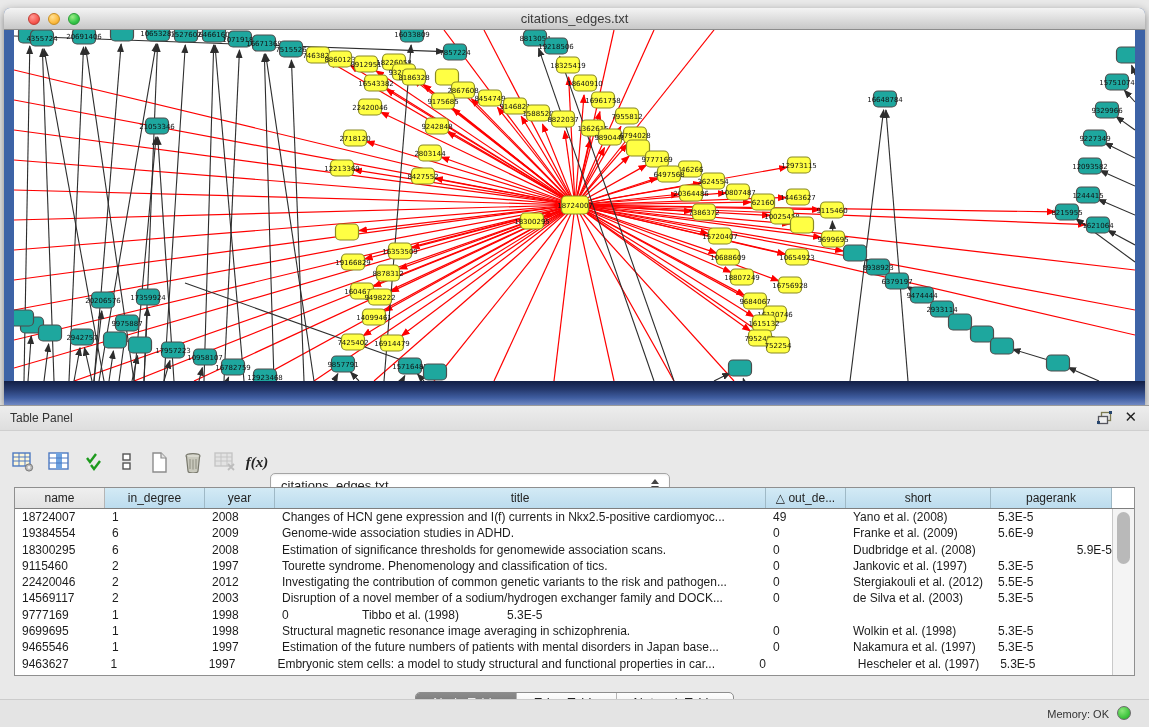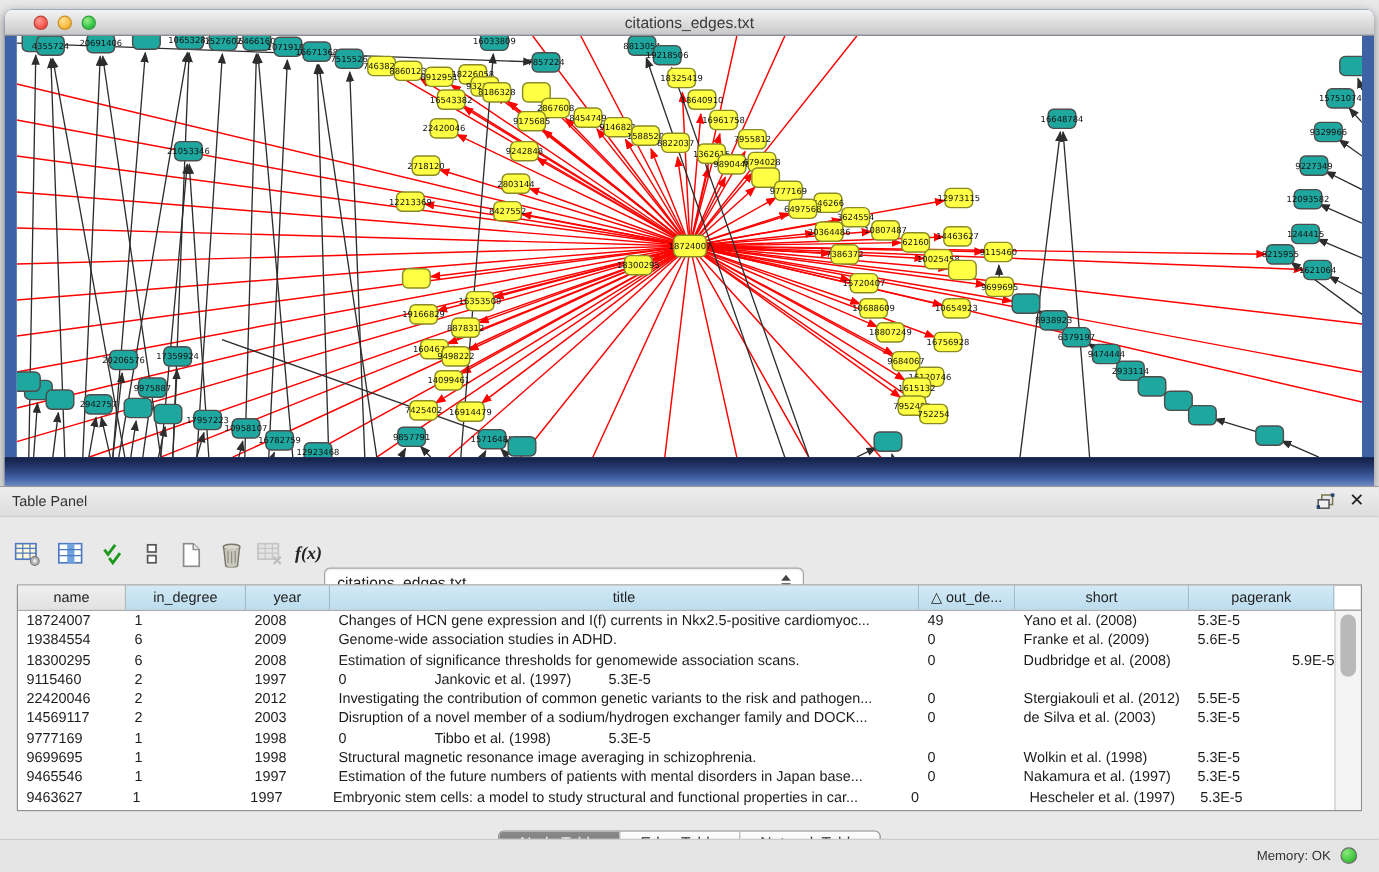--- a/index.html
+++ b/index.html
@@ -785,35 +785,36 @@
             <div class="td" style="width: 145px;">Yano et al. (2008)</div>
             <div class="td" style="width: 121px;">5.3E-5</div>
           </div>
           <div class="tr">
             <div class="td" style="width: 90px;">19384554</div>
             <div class="td" style="width: 100px;">6</div>
             <div class="td" style="width: 70px;">2009</div>
             <div class="td" style="width: 491px;">Genome-wide association studies in ADHD.</div>
             <div class="td" style="width: 80px;">0</div>
             <div class="td" style="width: 145px;">Franke et al. (2009)</div>
-            <div class="td" style="width: 121px;">5.6E-5</div>
+            <div class="td" style="width: 121px;">5.6E-9</div>
           </div>
           <div class="tr">
             <div class="td" style="width: 90px;">18300295</div>
             <div class="td" style="width: 100px;">6</div>
             <div class="td" style="width: 70px;">2008</div>
             <div class="td" style="width: 491px;">Estimation of significance thresholds for genomewide association scans.</div>
             <div class="td" style="width: 80px;">0</div>
             <div class="td" style="width: 145px;">Dudbridge et al. (2008)</div>
             <div class="td" style="width: 121px; text-align: right;">5.9E-5</div>
           </div>
           <div class="tr">
             <div class="td" style="width: 90px;">9115460</div>
             <div class="td" style="width: 100px;">2</div>
             <div class="td" style="width: 70px;">1997</div>
+            <div class="td" style="width: 491px;">Tourette syndrome. Phenomenology and classification of tics.</div>
             <div class="td" style="width: 80px;">0</div>
             <div class="td" style="width: 145px;">Jankovic et al. (1997)</div>
             <div class="td" style="width: 121px;">5.3E-5</div>
           </div>
           <div class="tr">
             <div class="td" style="width: 90px;">22420046</div>
             <div class="td" style="width: 100px;">2</div>
             <div class="td" style="width: 70px;">2012</div>
             <div class="td" style="width: 491px;">Investigating the contribution of common genetic variants to the risk and pathogen...</div>
             <div class="td" style="width: 80px;">0</div>

